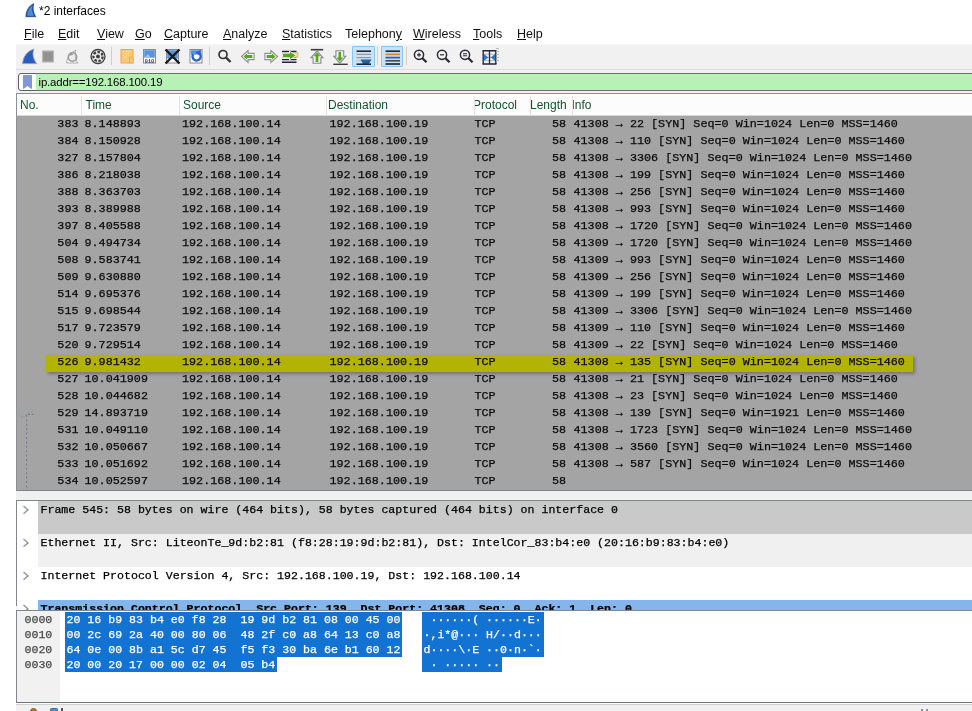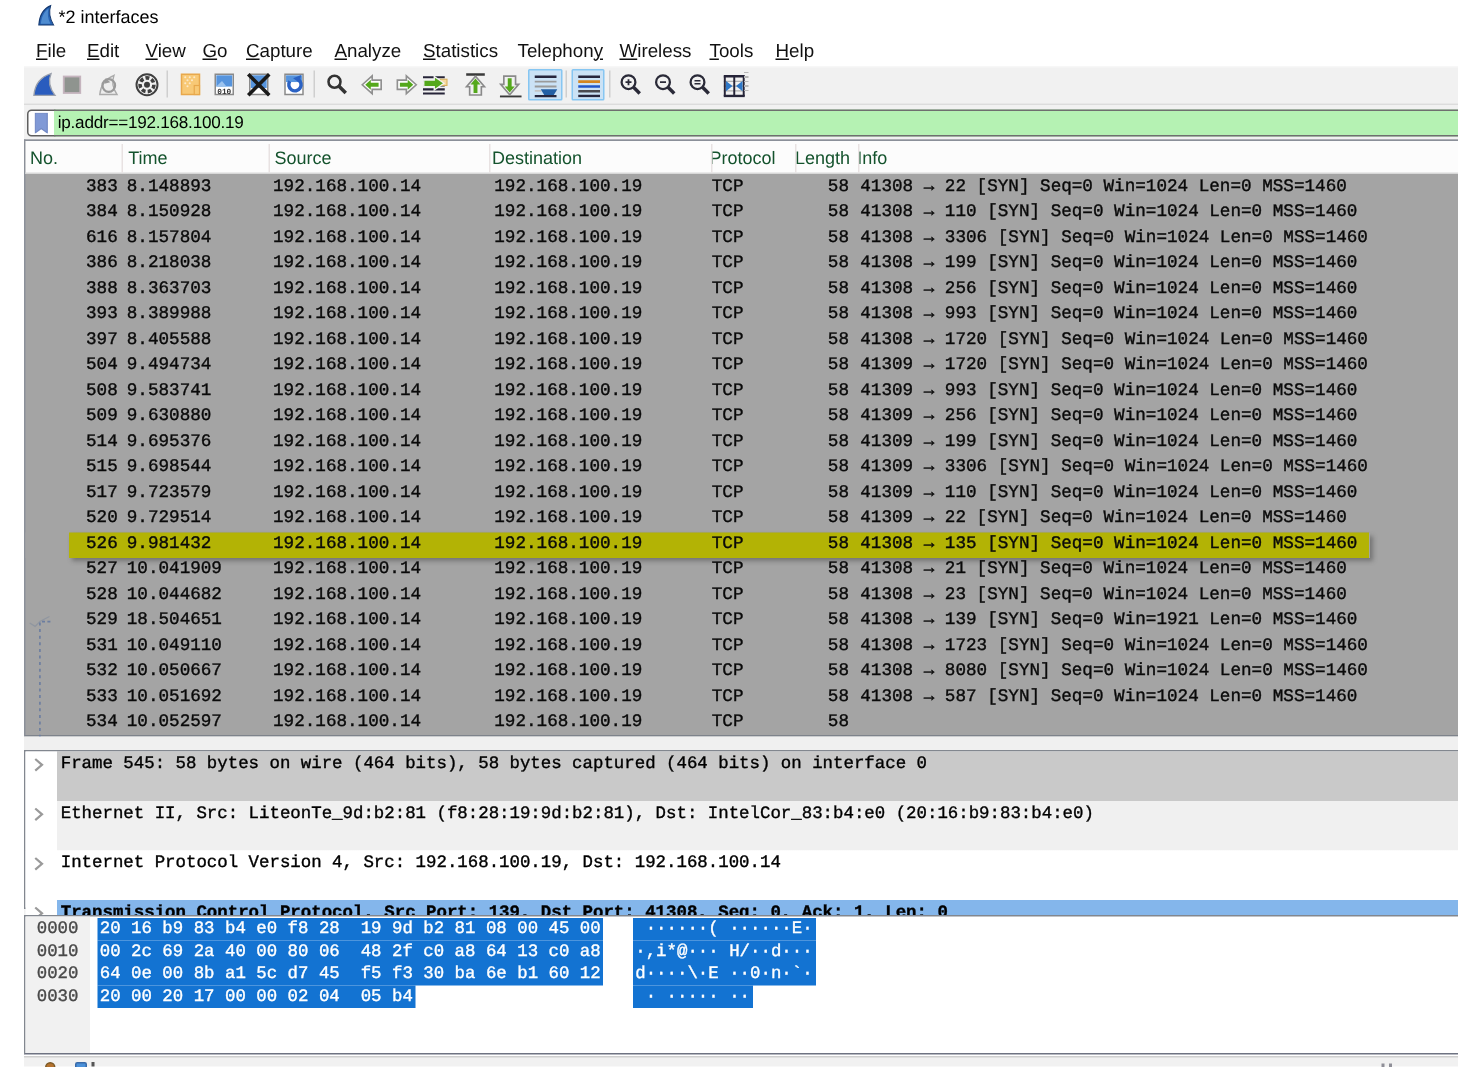--- a/index.html
+++ b/index.html
@@ -201,38 +201,38 @@
 <span class="hsep" style="left:63.5px"></span>
 <span class="hsep" style="left:161.5px"></span>
 <span class="hsep" style="left:309px"></span>
 <span class="hsep" style="left:456.5px"></span>
 <span class="hsep" style="left:512.5px"></span>
 <span class="hsep" style="left:554.5px"></span>
 </div>
 <div id="prows">
 <div class="prow"><span class="c-no">383</span><span class="c-time">8.148893</span><span class="c-src">192.168.100.14</span><span class="c-dst">192.168.100.19</span><span class="c-pro">TCP</span><span class="c-len">58</span><span class="c-info">41308 → 22 [SYN] Seq=0 Win=1024 Len=0 MSS=1460</span></div>
 <div class="prow"><span class="c-no">384</span><span class="c-time">8.150928</span><span class="c-src">192.168.100.14</span><span class="c-dst">192.168.100.19</span><span class="c-pro">TCP</span><span class="c-len">58</span><span class="c-info">41308 → 110 [SYN] Seq=0 Win=1024 Len=0 MSS=1460</span></div>
-<div class="prow"><span class="c-no">616</span><span class="c-time">8.157804</span><span class="c-src">192.168.100.14</span><span class="c-dst">192.168.100.19</span><span class="c-pro">TCP</span><span class="c-len">58</span><span class="c-info">41308 → 3306 [SYN] Seq=0 Win=1024 Len=0 MSS=1460</span></div>
+<div class="prow"><span class="c-no">327</span><span class="c-time">8.157804</span><span class="c-src">192.168.100.14</span><span class="c-dst">192.168.100.19</span><span class="c-pro">TCP</span><span class="c-len">58</span><span class="c-info">41308 → 3306 [SYN] Seq=0 Win=1024 Len=0 MSS=1460</span></div>
 <div class="prow"><span class="c-no">386</span><span class="c-time">8.218038</span><span class="c-src">192.168.100.14</span><span class="c-dst">192.168.100.19</span><span class="c-pro">TCP</span><span class="c-len">58</span><span class="c-info">41308 → 199 [SYN] Seq=0 Win=1024 Len=0 MSS=1460</span></div>
 <div class="prow"><span class="c-no">388</span><span class="c-time">8.363703</span><span class="c-src">192.168.100.14</span><span class="c-dst">192.168.100.19</span><span class="c-pro">TCP</span><span class="c-len">58</span><span class="c-info">41308 → 256 [SYN] Seq=0 Win=1024 Len=0 MSS=1460</span></div>
 <div class="prow"><span class="c-no">393</span><span class="c-time">8.389988</span><span class="c-src">192.168.100.14</span><span class="c-dst">192.168.100.19</span><span class="c-pro">TCP</span><span class="c-len">58</span><span class="c-info">41308 → 993 [SYN] Seq=0 Win=1024 Len=0 MSS=1460</span></div>
 <div class="prow"><span class="c-no">397</span><span class="c-time">8.405588</span><span class="c-src">192.168.100.14</span><span class="c-dst">192.168.100.19</span><span class="c-pro">TCP</span><span class="c-len">58</span><span class="c-info">41308 → 1720 [SYN] Seq=0 Win=1024 Len=0 MSS=1460</span></div>
 <div class="prow"><span class="c-no">504</span><span class="c-time">9.494734</span><span class="c-src">192.168.100.14</span><span class="c-dst">192.168.100.19</span><span class="c-pro">TCP</span><span class="c-len">58</span><span class="c-info">41309 → 1720 [SYN] Seq=0 Win=1024 Len=0 MSS=1460</span></div>
 <div class="prow"><span class="c-no">508</span><span class="c-time">9.583741</span><span class="c-src">192.168.100.14</span><span class="c-dst">192.168.100.19</span><span class="c-pro">TCP</span><span class="c-len">58</span><span class="c-info">41309 → 993 [SYN] Seq=0 Win=1024 Len=0 MSS=1460</span></div>
 <div class="prow"><span class="c-no">509</span><span class="c-time">9.630880</span><span class="c-src">192.168.100.14</span><span class="c-dst">192.168.100.19</span><span class="c-pro">TCP</span><span class="c-len">58</span><span class="c-info">41309 → 256 [SYN] Seq=0 Win=1024 Len=0 MSS=1460</span></div>
 <div class="prow"><span class="c-no">514</span><span class="c-time">9.695376</span><span class="c-src">192.168.100.14</span><span class="c-dst">192.168.100.19</span><span class="c-pro">TCP</span><span class="c-len">58</span><span class="c-info">41309 → 199 [SYN] Seq=0 Win=1024 Len=0 MSS=1460</span></div>
 <div class="prow"><span class="c-no">515</span><span class="c-time">9.698544</span><span class="c-src">192.168.100.14</span><span class="c-dst">192.168.100.19</span><span class="c-pro">TCP</span><span class="c-len">58</span><span class="c-info">41309 → 3306 [SYN] Seq=0 Win=1024 Len=0 MSS=1460</span></div>
 <div class="prow"><span class="c-no">517</span><span class="c-time">9.723579</span><span class="c-src">192.168.100.14</span><span class="c-dst">192.168.100.19</span><span class="c-pro">TCP</span><span class="c-len">58</span><span class="c-info">41309 → 110 [SYN] Seq=0 Win=1024 Len=0 MSS=1460</span></div>
 <div class="prow"><span class="c-no">520</span><span class="c-time">9.729514</span><span class="c-src">192.168.100.14</span><span class="c-dst">192.168.100.19</span><span class="c-pro">TCP</span><span class="c-len">58</span><span class="c-info">41309 → 22 [SYN] Seq=0 Win=1024 Len=0 MSS=1460</span></div>
 <div class="prow sel"><span class="c-no">526</span><span class="c-time">9.981432</span><span class="c-src">192.168.100.14</span><span class="c-dst">192.168.100.19</span><span class="c-pro">TCP</span><span class="c-len">58</span><span class="c-info">41308 → 135 [SYN] Seq=0 Win=1024 Len=0 MSS=1460</span></div>
 <div class="prow"><span class="c-no">527</span><span class="c-time">10.041909</span><span class="c-src">192.168.100.14</span><span class="c-dst">192.168.100.19</span><span class="c-pro">TCP</span><span class="c-len">58</span><span class="c-info">41308 → 21 [SYN] Seq=0 Win=1024 Len=0 MSS=1460</span></div>
 <div class="prow"><span class="c-no">528</span><span class="c-time">10.044682</span><span class="c-src">192.168.100.14</span><span class="c-dst">192.168.100.19</span><span class="c-pro">TCP</span><span class="c-len">58</span><span class="c-info">41308 → 23 [SYN] Seq=0 Win=1024 Len=0 MSS=1460</span></div>
-<div class="prow"><span class="c-no">529</span><span class="c-time">18.504651</span><span class="c-src">192.168.100.14</span><span class="c-dst">192.168.100.19</span><span class="c-pro">TCP</span><span class="c-len">58</span><span class="c-info">41308 → 139 [SYN] Seq=0 Win=1921 Len=0 MSS=1460</span></div>
+<div class="prow"><span class="c-no">529</span><span class="c-time">14.893719</span><span class="c-src">192.168.100.14</span><span class="c-dst">192.168.100.19</span><span class="c-pro">TCP</span><span class="c-len">58</span><span class="c-info">41308 → 139 [SYN] Seq=0 Win=1921 Len=0 MSS=1460</span></div>
 <div class="prow"><span class="c-no">531</span><span class="c-time">10.049110</span><span class="c-src">192.168.100.14</span><span class="c-dst">192.168.100.19</span><span class="c-pro">TCP</span><span class="c-len">58</span><span class="c-info">41308 → 1723 [SYN] Seq=0 Win=1024 Len=0 MSS=1460</span></div>
-<div class="prow"><span class="c-no">532</span><span class="c-time">10.050667</span><span class="c-src">192.168.100.14</span><span class="c-dst">192.168.100.19</span><span class="c-pro">TCP</span><span class="c-len">58</span><span class="c-info">41308 → 8080 [SYN] Seq=0 Win=1024 Len=0 MSS=1460</span></div>
+<div class="prow"><span class="c-no">532</span><span class="c-time">10.050667</span><span class="c-src">192.168.100.14</span><span class="c-dst">192.168.100.19</span><span class="c-pro">TCP</span><span class="c-len">58</span><span class="c-info">41308 → 3560 [SYN] Seq=0 Win=1024 Len=0 MSS=1460</span></div>
 <div class="prow"><span class="c-no">533</span><span class="c-time">10.051692</span><span class="c-src">192.168.100.14</span><span class="c-dst">192.168.100.19</span><span class="c-pro">TCP</span><span class="c-len">58</span><span class="c-info">41308 → 587 [SYN] Seq=0 Win=1024 Len=0 MSS=1460</span></div>
 <div class="prow"><span class="c-no">534</span><span class="c-time">10.052597</span><span class="c-src">192.168.100.14</span><span class="c-dst">192.168.100.19</span><span class="c-pro">TCP</span><span class="c-len">58</span></div>
       </div>
 <svg class="abs" style="left:1px;top:314px" width="20" height="84" viewBox="0 0 20 84">
 <path d="M1.8 7.3 L5.4 9.6 L8.6 6.3 L15 3.0" stroke="#9096a0" stroke-width="0.9" fill="none"></path>
 <path d="M10 6.4 H16.5" stroke="#6b7da0" stroke-width="1.1" stroke-dasharray="2 1.6" fill="none"></path>
 <path d="M8.6 7 V84" stroke="#6b7da0" stroke-width="1.1" stroke-dasharray="2 2.4" fill="none"></path>
 </svg>
 </div>
 <div class="abs" style="left:0;top:491px;width:972px;height:9px;background:#f0f0f0"></div>

